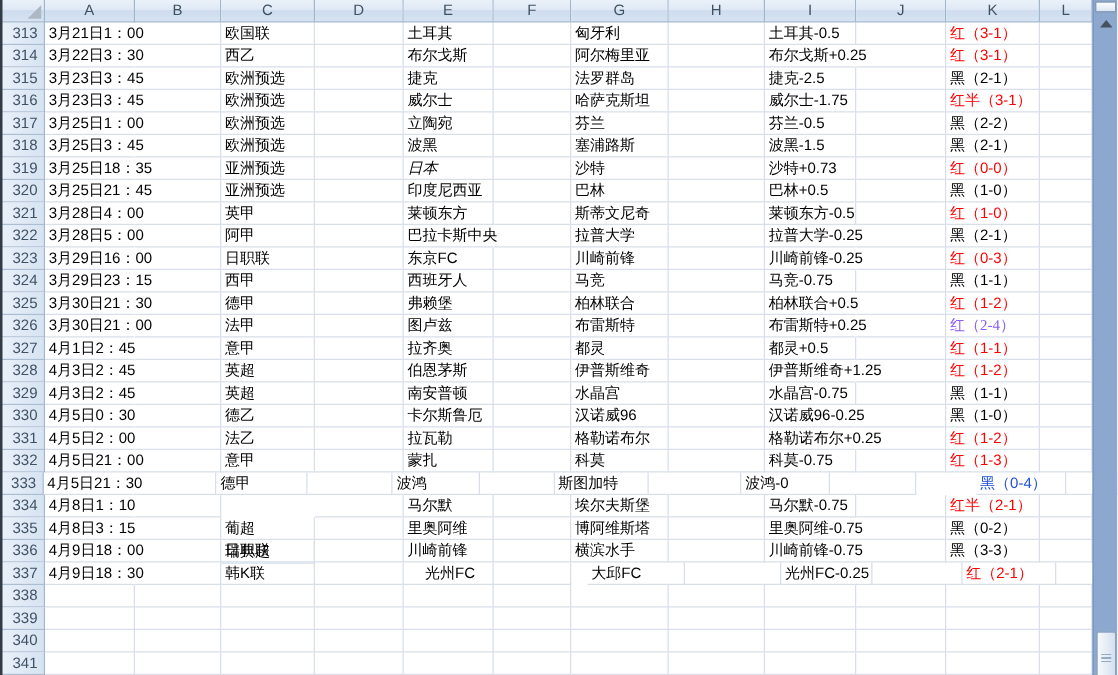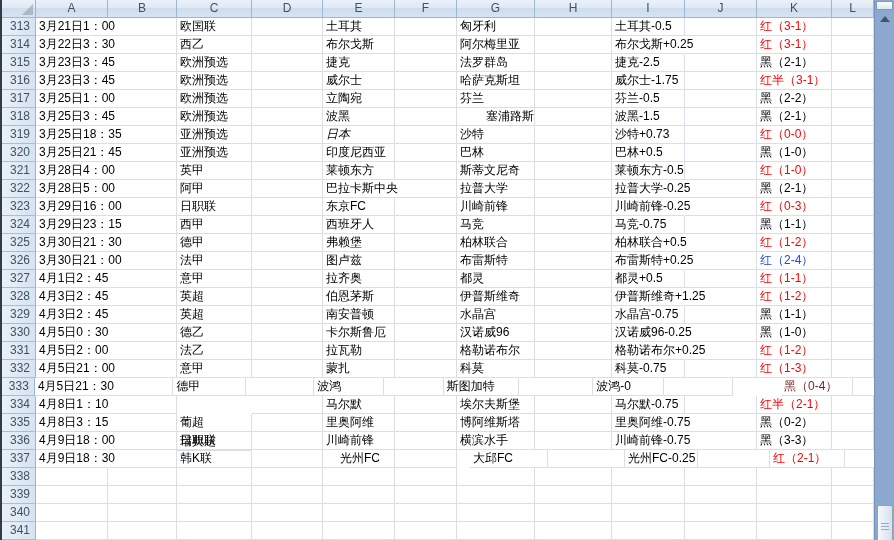--- a/index.html
+++ b/index.html
@@ -159,21 +159,21 @@
         <div class="cell" style="width: 42px;"></div>
       </div>
       <div class="grid-row">
         <div class="row-hdr">318</div>
         <div class="cell" style="width: 72px; border-right-color: transparent;">3月25日3：45</div>
         <div class="cell" style="width: 69px;"></div>
         <div class="cell" style="width: 75px;">欧洲预选</div>
         <div class="cell" style="width: 71px;"></div>
         <div class="cell" style="width: 72px;">波黑</div>
         <div class="cell" style="width: 62px;"></div>
-        <div class="cell" style="width: 78px; text-align: right;">塞浦路斯</div>
+        <div class="cell" style="width: 78px;">塞浦路斯</div>
         <div class="cell" style="width: 77px;"></div>
         <div class="cell" style="width: 73px;">波黑-1.5</div>
         <div class="cell" style="width: 72px;"></div>
         <div class="cell" style="width: 75px; color: rgb(0, 0, 0);">黑（2-1）</div>
         <div class="cell" style="width: 42px;"></div>
       </div>
       <div class="grid-row">
         <div class="row-hdr">319</div>
         <div class="cell" style="width: 72px; border-right-color: transparent;">3月25日18：35</div>
         <div class="cell" style="width: 69px;"></div>
@@ -283,21 +283,21 @@
         <div class="cell" style="width: 72px; border-right-color: transparent;">3月30日21：00</div>
         <div class="cell" style="width: 69px;"></div>
         <div class="cell" style="width: 75px;">法甲</div>
         <div class="cell" style="width: 71px;"></div>
         <div class="cell" style="width: 72px;">图卢兹</div>
         <div class="cell" style="width: 62px;"></div>
         <div class="cell" style="width: 78px;">布雷斯特</div>
         <div class="cell" style="width: 77px;"></div>
         <div class="cell" style="width: 73px; border-right-color: transparent;">布雷斯特+0.25</div>
         <div class="cell" style="width: 72px;"></div>
-        <div class="cell" style="width: 75px; color: #1d4ed8;">红（2-4）</div>
+        <div class="cell" style="width: 75px; color: #8b5cf6; font-family: Liberation Serif, serif;">红（2-4）</div>
         <div class="cell" style="width: 42px;"></div>
       </div>
       <div class="grid-row">
         <div class="row-hdr">327</div>
         <div class="cell" style="width: 72px; border-right-color: transparent;">4月1日2：45</div>
         <div class="cell" style="width: 69px;"></div>
         <div class="cell" style="width: 75px;">意甲</div>
         <div class="cell" style="width: 71px;"></div>
         <div class="cell" style="width: 72px;">拉齐奥</div>
         <div class="cell" style="width: 62px;"></div>
@@ -388,21 +388,21 @@
         <div class="cell" style="width: 72px; border-right-color: transparent;">4月5日21：30</div>
         <div class="cell" style="width: 69px;"></div>
         <div class="cell" style="width: 75px;">德甲</div>
         <div class="cell" style="width: 71px;"></div>
         <div class="cell" style="width: 72px;">波鸿</div>
         <div class="cell" style="width: 62px;"></div>
         <div class="cell" style="width: 78px;">斯图加特</div>
         <div class="cell" style="width: 77px;"></div>
         <div class="cell" style="width: 73px;">波鸿-0</div>
         <div class="cell" style="width: 72px;"></div>
-        <div class="cell" style="width: 75px; color: #7f1d1d; margin-left: 48px;">黑（0-4）</div>
+        <div class="cell" style="width: 75px; color: #1d4ed8; margin-left: 48px;">黑（0-4）</div>
         <div class="cell" style="width: 42px;"></div>
       </div>
       <div class="grid-row">
         <div class="row-hdr">334</div>
         <div class="cell" style="width: 72px; border-right-color: transparent;">4月8日1：10</div>
         <div class="cell" style="width: 69px;"></div>
         <div class="cell" style="width: 75px; margin-top: 37px;">瑞典超</div>
         <div class="cell" style="width: 71px;"></div>
         <div class="cell" style="width: 72px;">马尔默</div>
         <div class="cell" style="width: 62px;"></div>

